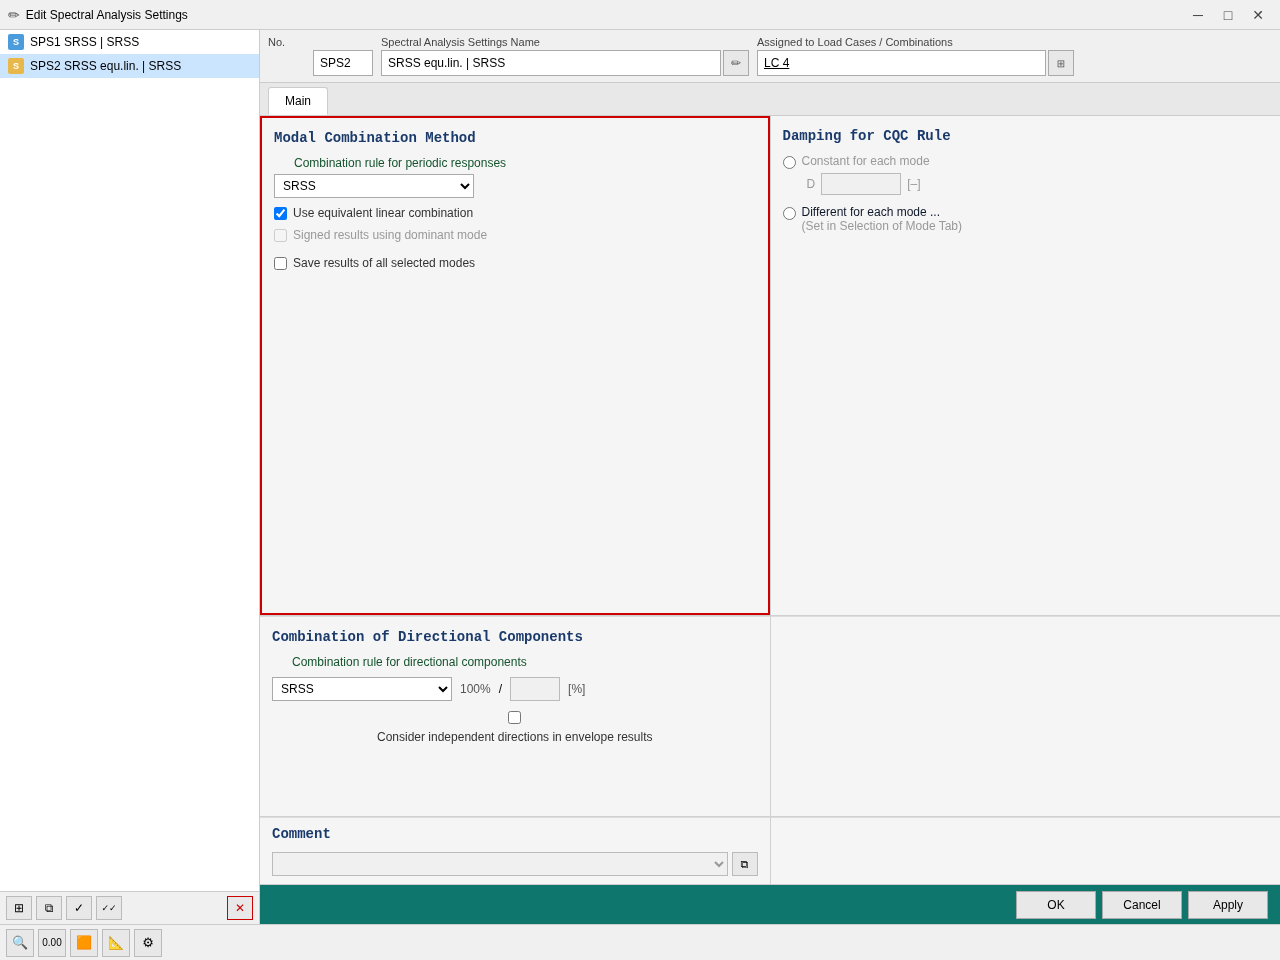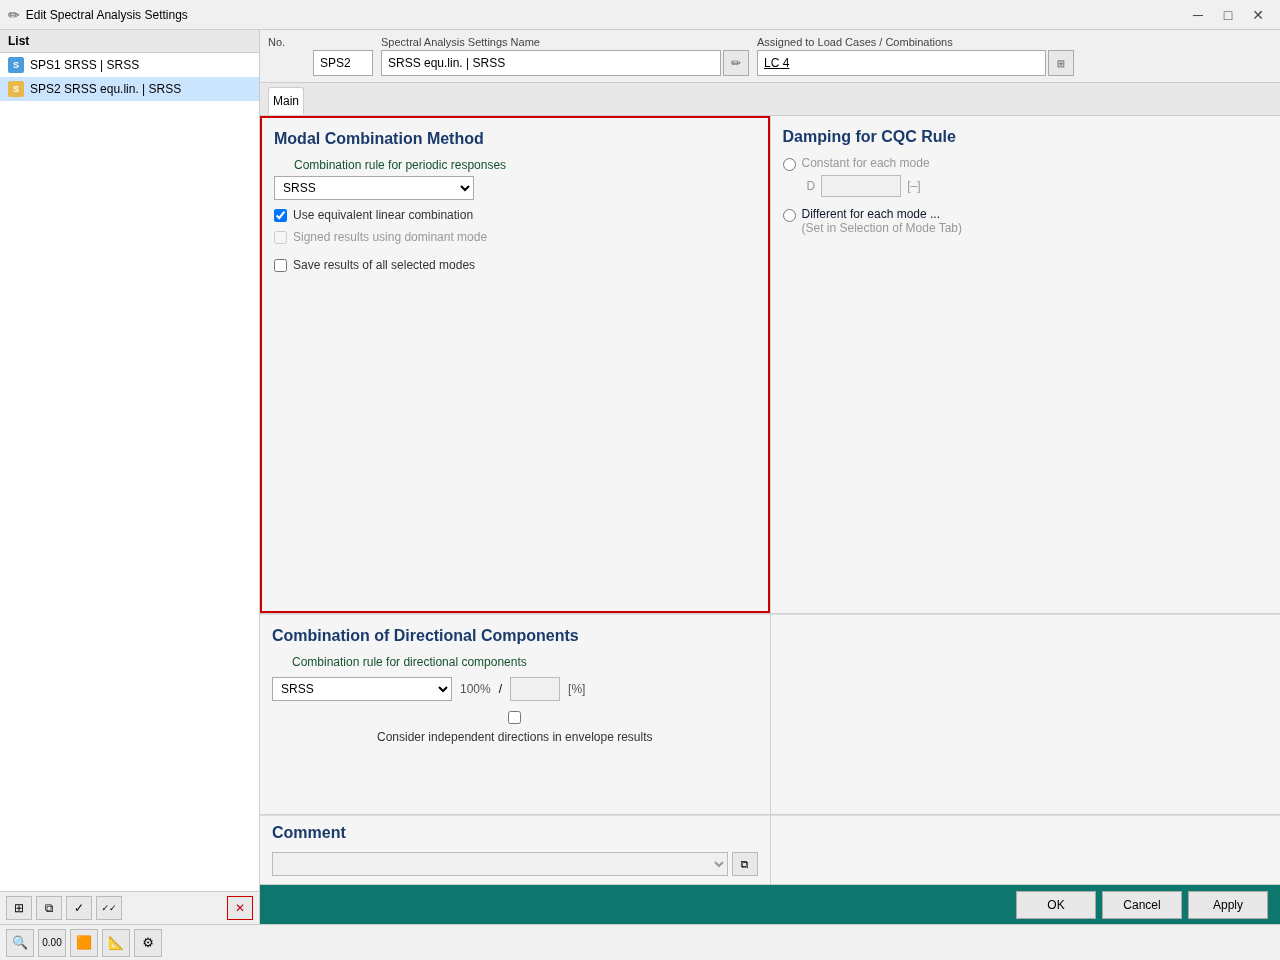--- a/index.html
+++ b/index.html
@@ -148,21 +148,21 @@
     }
 
     
     .tab-bar {
       background: #e8e8e8;
       border-bottom: 1px solid #ccc;
       padding: 0 8px;
       display: flex;
     }
     .tab {
-      padding: 6px 4px;
+      padding: 6px 16px;
       cursor: pointer;
       border: 1px solid transparent;
       background: transparent;
       margin-top: 4px;
       border-radius: 3px 3px 0 0;
       color: #333;
     }
     .tab.active {
       background: #fff;
       border: 1px solid #ccc;
@@ -173,21 +173,22 @@
 
     .panel {
       background: #f5f5f5;
       padding: 12px;
       overflow: hidden;
     }
     .panel-title {
       font-weight: bold;
       color: #1a3a6b;
       margin-bottom: 10px;
-      font-size: 16px;
+      font-size: 14px;
+      font-family: Liberation Mono, monospace;
     }
     .panel-highlighted {
       border: 2px solid #cc0000;
     }
 
     
     .form-label { color: #14532d; margin-bottom: 4px; font-size: 12px; margin-left: 20px; }
     .form-select {
       width: 200px; height: 24px;
       border: 1px solid #aaa;
@@ -347,21 +348,20 @@
     <button class="title-bar-btn">─</button>
     <button class="title-bar-btn">□</button>
     <button class="title-bar-btn close">✕</button>
   </div>
 </div>
 
 <div class="main-window">
   <div class="content-area">
 
     <div class="sidebar">
-      <div class="sidebar-header">List</div>
       <div class="sidebar-list">
         <div class="sidebar-item">
           <div class="sidebar-icon-srss">S</div>
           <span>SPS1  SRSS | SRSS</span>
         </div>
         <div class="sidebar-item selected">
           <div class="sidebar-icon-sps2">S</div>
           <span>SPS2  SRSS equ.lin. | SRSS</span>
         </div>
       </div>

